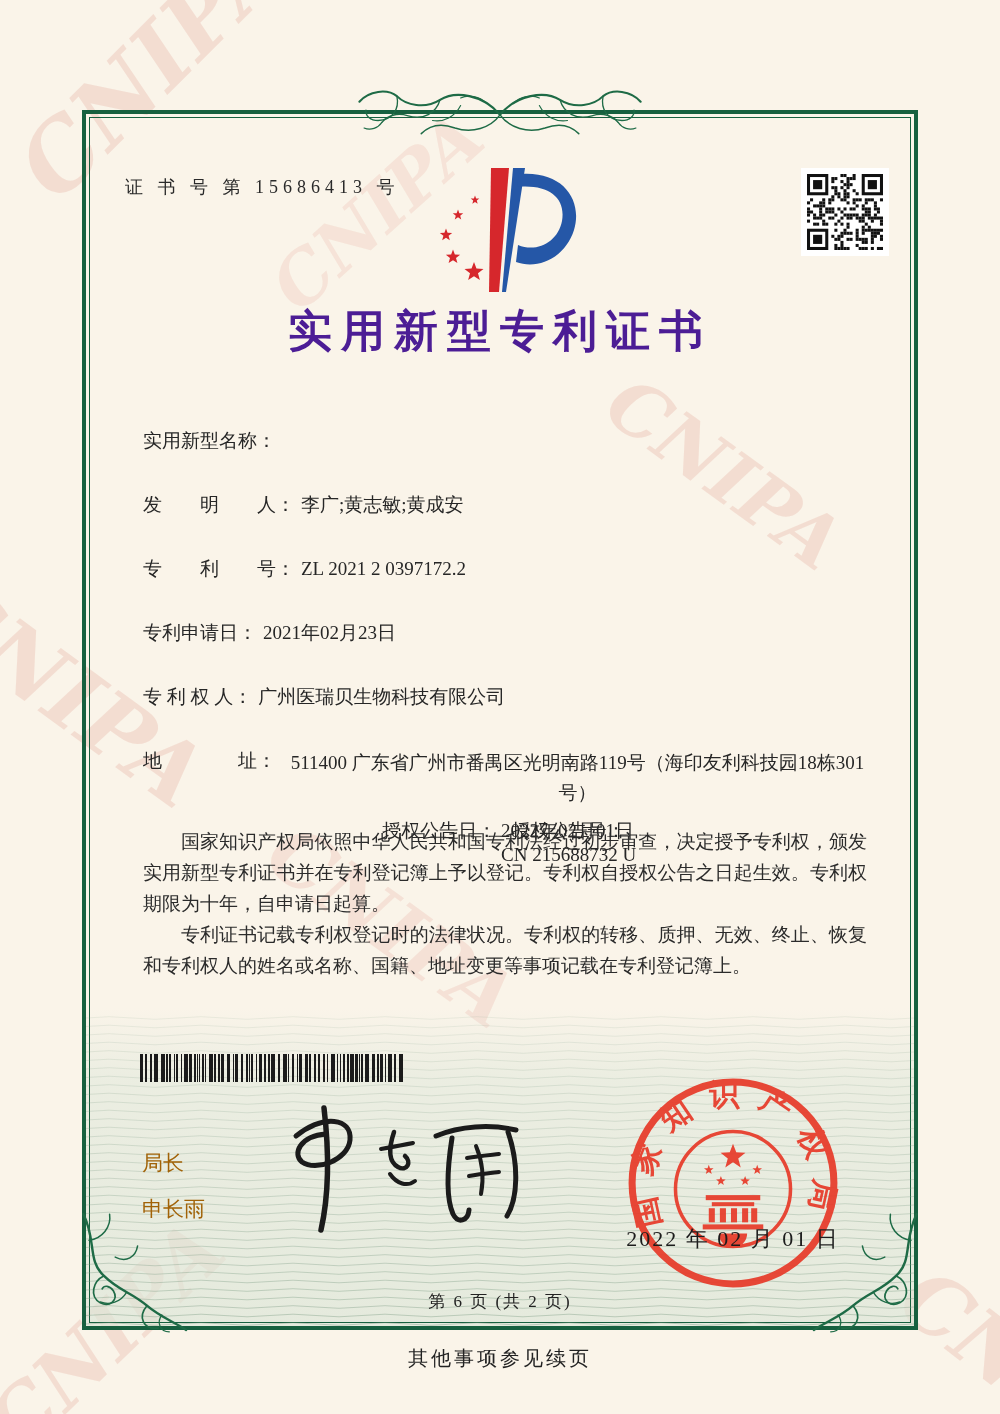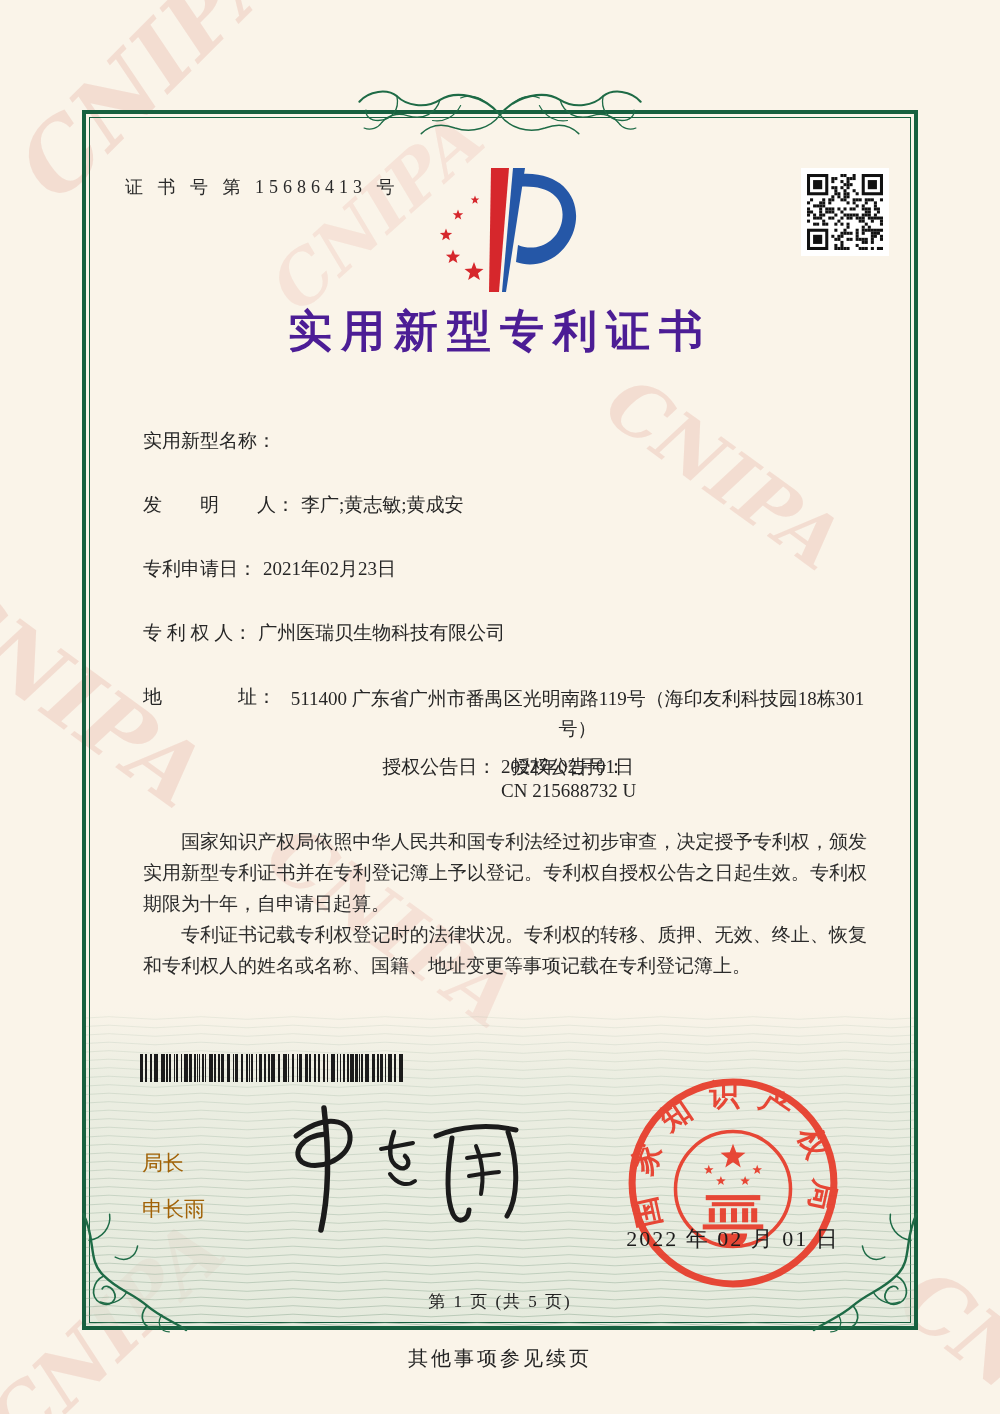--- a/index.html
+++ b/index.html
@@ -391,20 +391,24 @@
 
 <div class="rows">
   <div class="frow">
     <span class="lbl">实用新型名称：</span>
   </div>
   <div class="frow">
     <span class="lbl">发　　明　　人：</span>
     <span class="val">李广;黄志敏;黄成安</span>
   </div>
   <div class="frow">
+    <span class="lbl">专　　利　　号：</span>
+    <span class="val">ZL 2021 2 0397172.2</span>
+  </div>
+  <div class="frow">
     <span class="lbl">专利申请日：</span>
     <span class="val">2021年02月23日</span>
   </div>
   <div class="frow">
     <span class="lbl">专 利 权 人：</span>
     <span class="val">广州医瑞贝生物科技有限公司</span>
   </div>
   <div class="frow addr">
     <span class="lbl">地　　　　址：</span>
     <span class="val">511400 广东省广州市番禺区光明南路119号（海印友利科技园18栋301号）</span>
@@ -534,14 +538,14 @@
     <rect x="-13" y="19" width="6" height="14"></rect>
     <rect x="-2" y="19" width="6" height="14"></rect>
     <rect x="9" y="19" width="6" height="14"></rect>
     <rect x="18" y="19" width="6" height="14"></rect>
     <rect x="-30" y="35" width="60" height="5"></rect>
     <path d="M-14,44 a14,14 0 0 0 28,0 z"></path>
   </g>
 </svg>
 <div class="seal-date">2022 年 02 月 01 日</div>
 
-<div class="page-no">第 1 页 (共 5 页)</div>
+<div class="page-no">第 6 页 (共 2 页)</div>
 <div class="cont-note">其他事项参见续页</div>
 
 </body></html>

